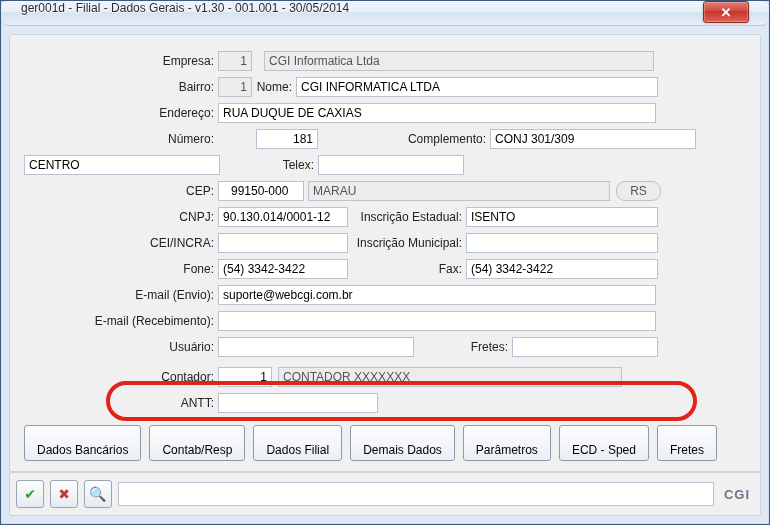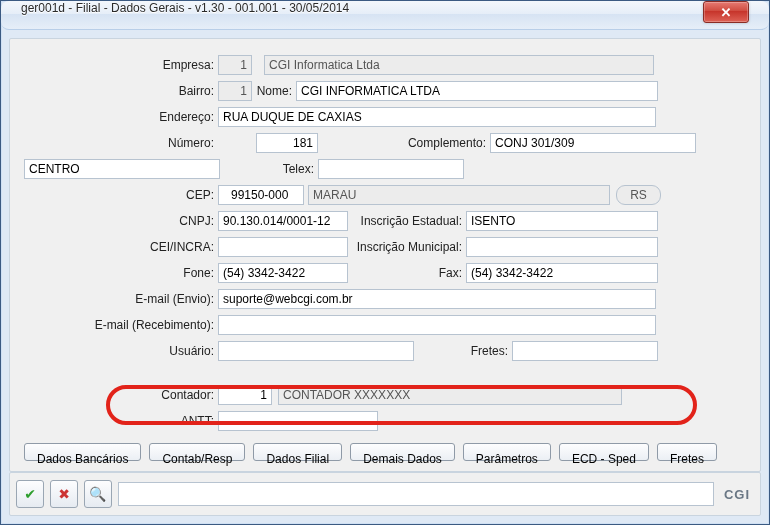--- a/index.html
+++ b/index.html
@@ -28,21 +28,21 @@
   .client { flex:1; padding:8px; box-sizing:border-box; display:flex; flex-direction:column; gap:0; }
   .group-box { flex:1; border:1px solid #c9d4df; background:#f0f0f0; border-radius:2px; padding:14px 14px 10px 14px; box-sizing:border-box; display:flex; flex-direction:column; }
   .form-area { flex:1; position:relative; }
   .row { display:flex; align-items:center; height:24px; margin-bottom:2px; }
   .lbl { text-align:right; padding-right:4px; white-space:nowrap; }
   .fld { height:20px; box-sizing:border-box; border:1px solid var(--field-border); background:#fff; font:inherit; padding:1px 4px; }
   .fld.ro { background:var(--field-ro-bg); color:#555; }
   .fld.num { text-align:right; }
   .btnbar { display:flex; gap:8px; padding-top:8px; }
   .btn {
-    height:14px; padding:8px 12px; border:1px solid #8f9aa7; border-radius:3px;
+    height:14px; padding:17px 12px; border:1px solid #8f9aa7; border-radius:3px;
     background:linear-gradient(to bottom,#fdfdfe,#ebeff4); font:inherit; cursor:pointer;
   }
   .bottombar {
     height:34px; border:1px solid #c9d4df; background:#f0f0f0; border-radius:2px;
     display:flex; align-items:center; padding:4px 6px; gap:6px;
   }
   .iconbtn {
     width:26px; height:26px; border:1px solid #9aa6b3; border-radius:3px;
     background:linear-gradient(to bottom,#fdfdfe,#e6ebf1); display:flex; align-items:center; justify-content:center; cursor:pointer;
     font-size:14px;
@@ -140,21 +140,21 @@
           <input class="fld" style="width: 438px;" value="">
         </div>
 
         <div class="row">
           <span class="lbl" style="width:190px">Usuário:</span>
           <input class="fld" style="width: 196px;" value="">
           <span class="lbl" style="width:94px">Fretes:</span>
           <input class="fld" type="password" style="width: 146px;" value="">
         </div>
 
-        <div class="row" style="margin-top:20px">
+        <div class="row" style="margin-top:6px">
           <span class="lbl" style="width:190px">Contador:</span>
           <input class="fld num" style="width: 54px;" value="1">
           <span style="width:6px"></span>
           <input class="fld ro" style="width: 344px;" readonly="" value="CONTADOR XXXXXXX">
         </div>
 
         <div class="row">
           <span class="lbl" style="width:190px">ANTT:</span>
           <input class="fld" style="width: 160px;" value="">
         </div>

